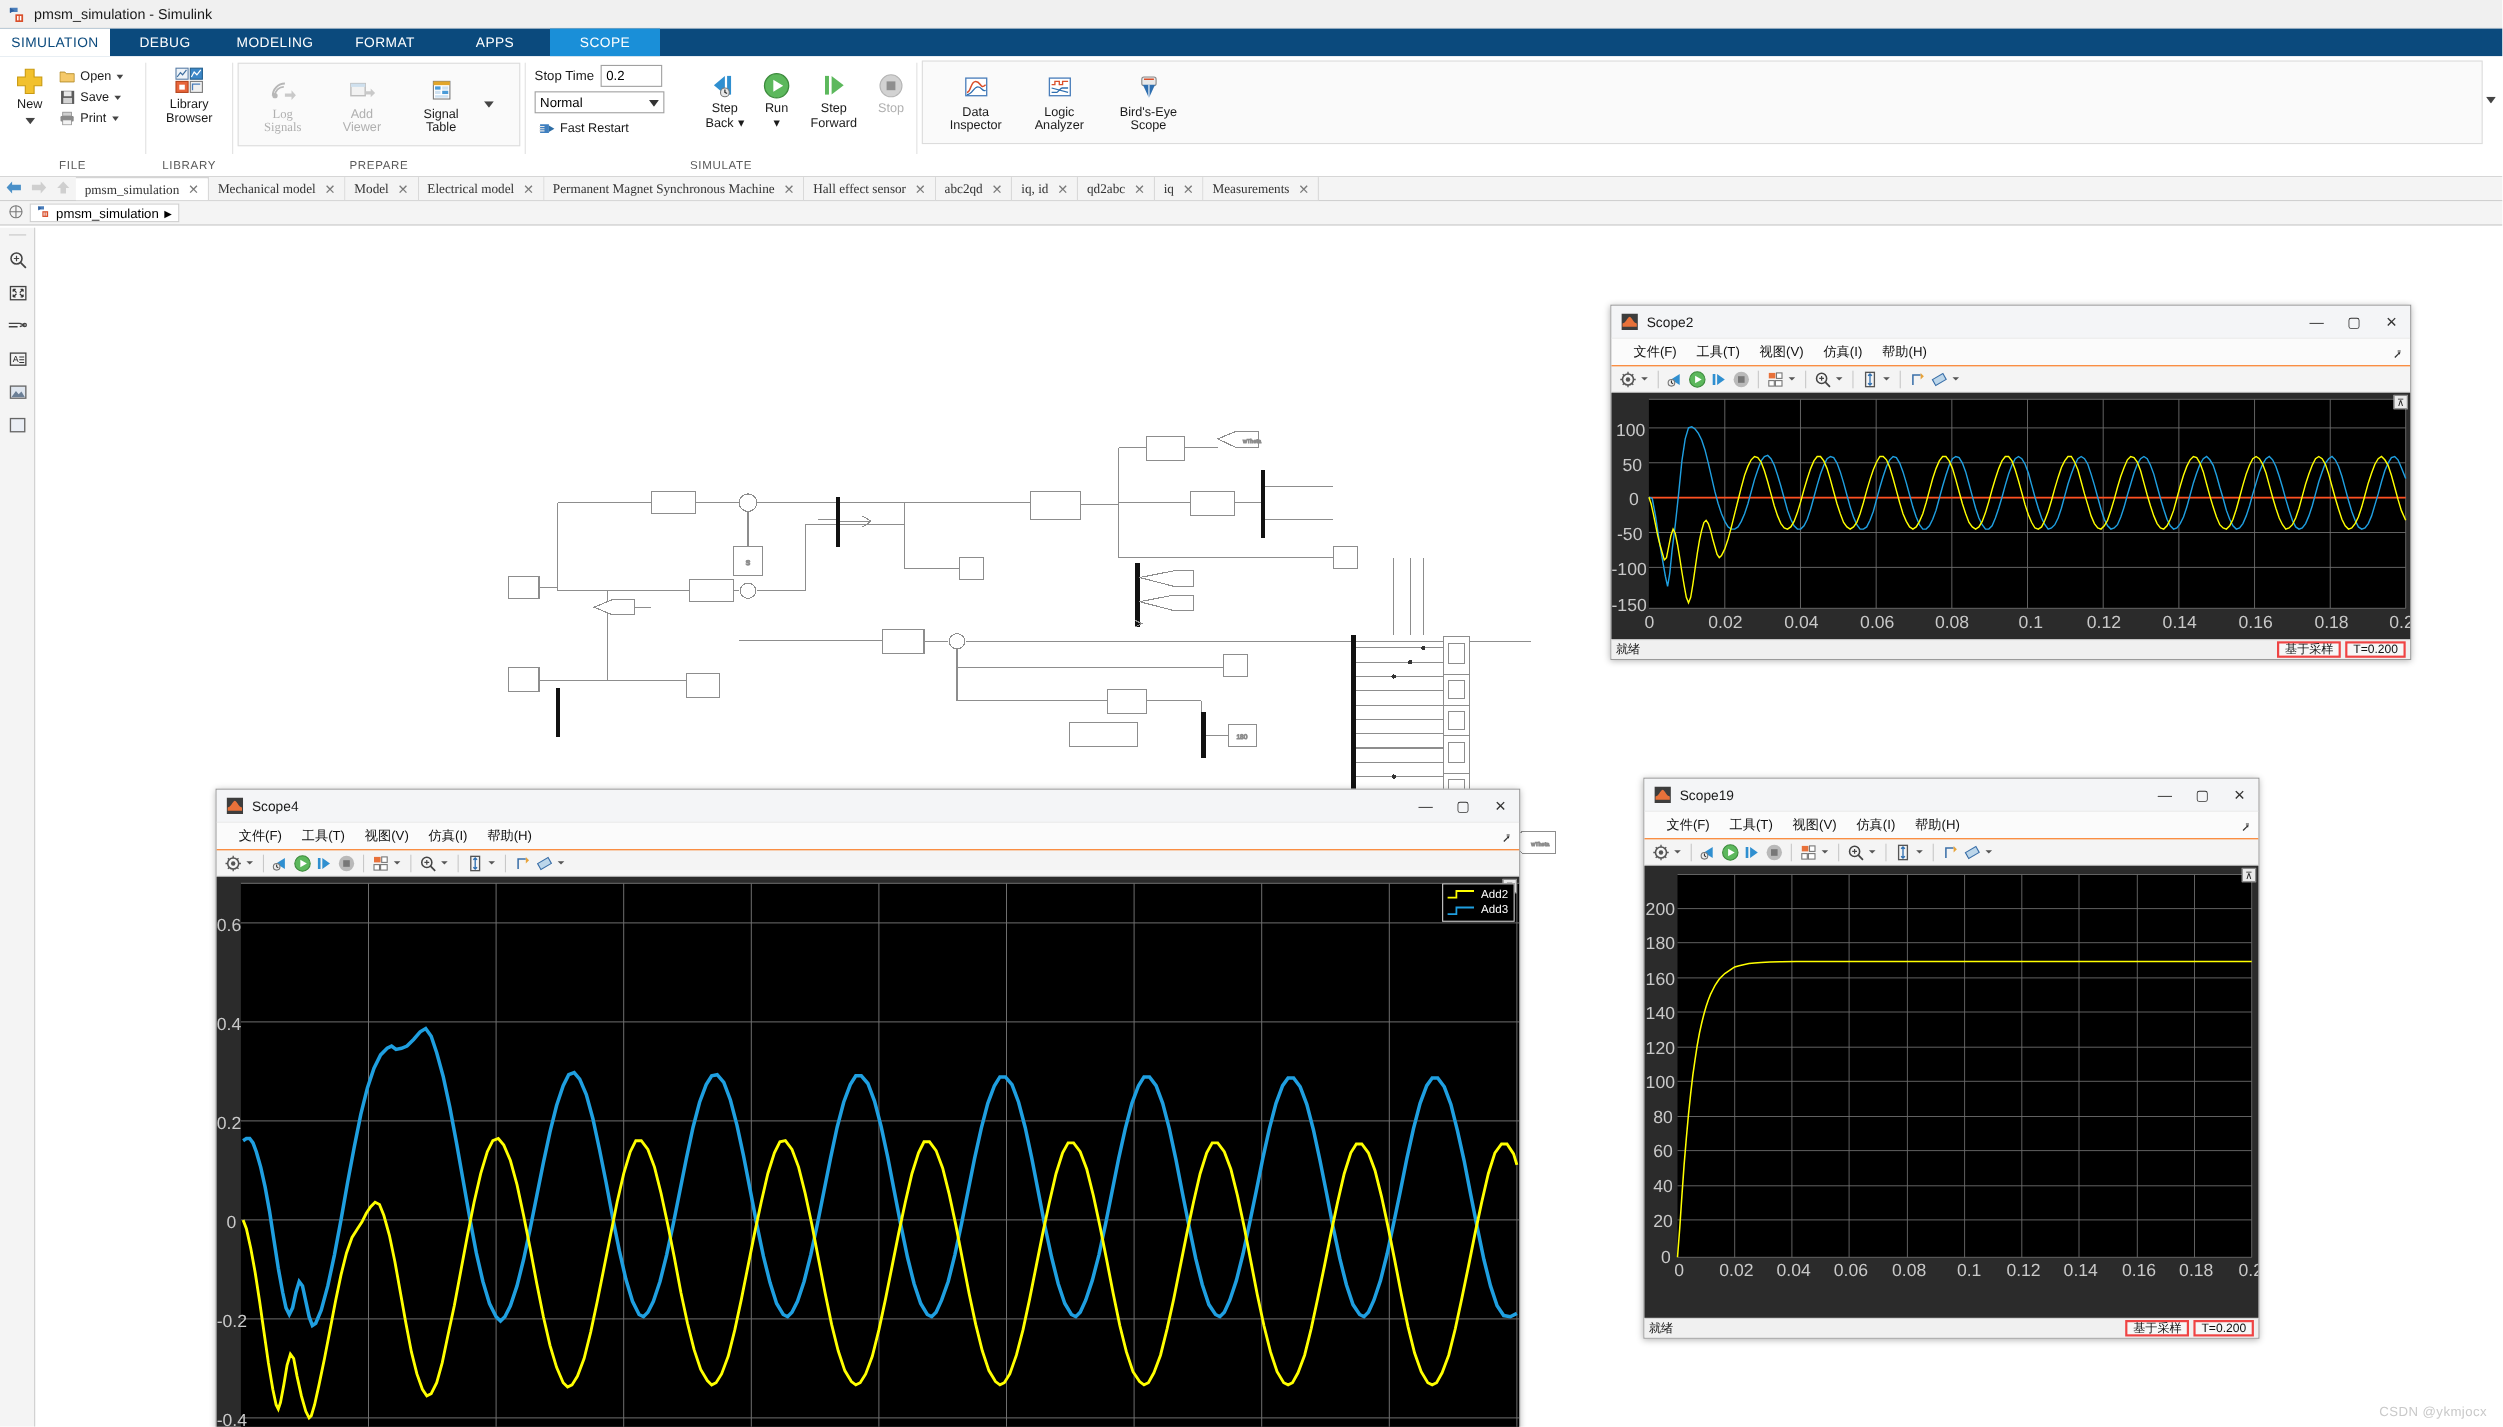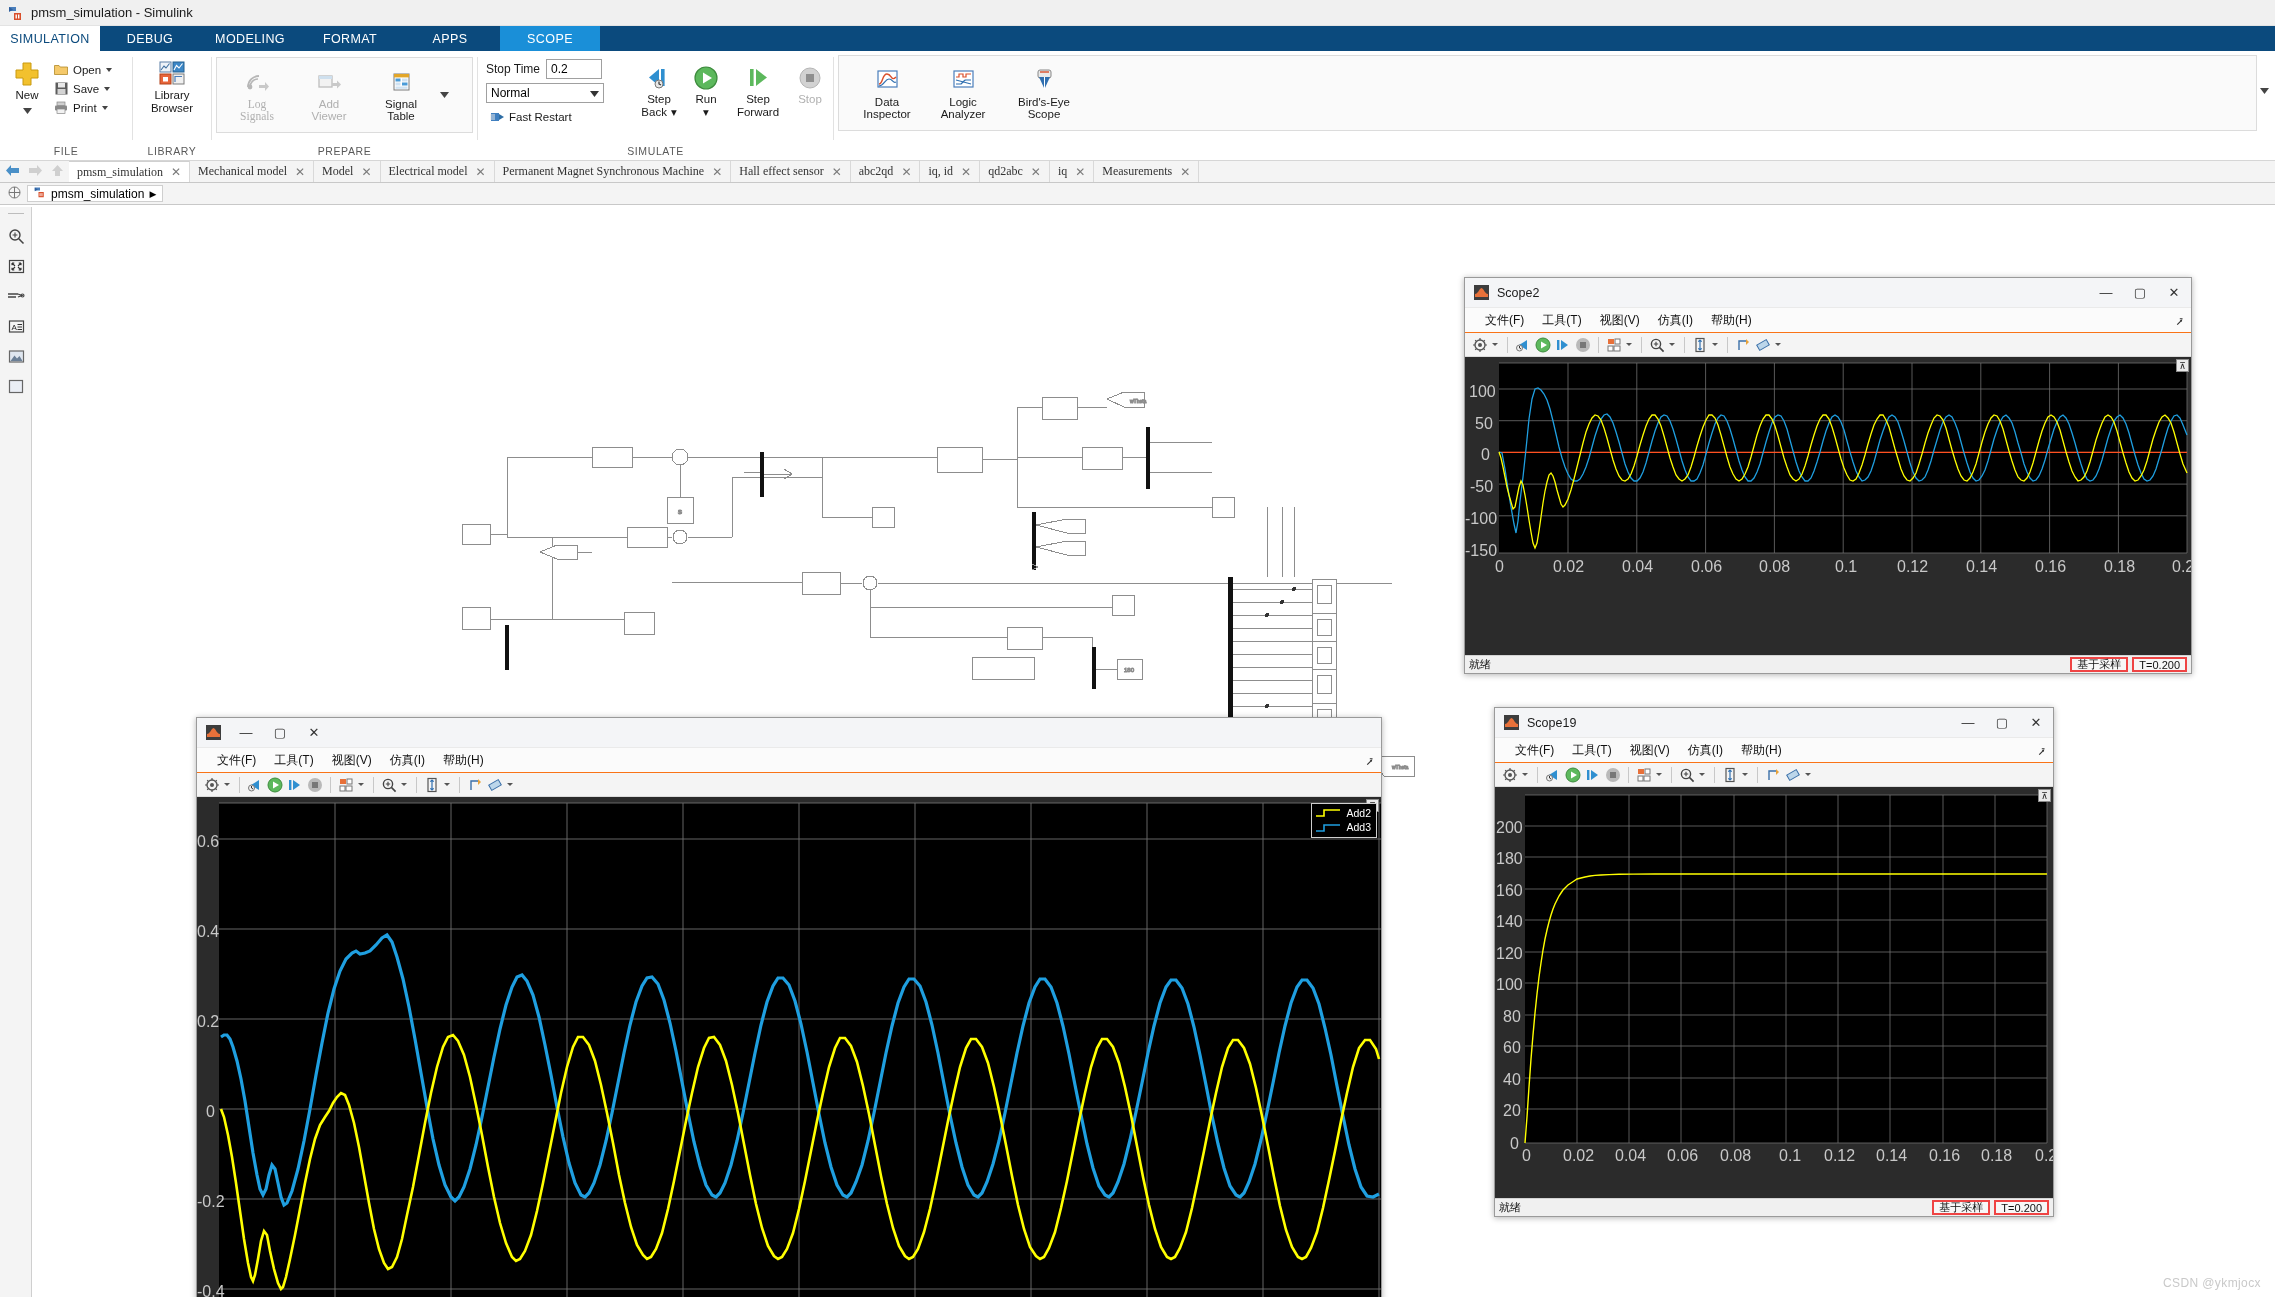--- a/index.html
+++ b/index.html
@@ -866,21 +866,21 @@
       <path d="M1082 730 H1100"></path>
       <path d="M1126 705 H1146"></path>
       <rect x="1146" y="694" width="26" height="22" fill="#fff"></rect>
       <text x="1159" y="709" font-size="7" fill="#333" text-anchor="middle" font-family="Liberation Serif,serif">√u</text>
       <path d="M1172 705 H1192"></path>
       <rect x="1192" y="695" width="22" height="20" fill="#fff"></rect>
     </g>
   </svg>
 </div>
 
-<div class="scope" id="scope2" style="left:1464px; top:277px; width:728px; height:397px;">
+<div class="scope" id="scope2" style="left:1464px; top:277px; width:728px; height:323px;">
   <div class="sc-title">
     <span class="sc-ic">
       <svg width="15" height="15" viewBox="0 0 15 15">
           <rect width="15" height="15" fill="#3d3d3d"></rect>
           <path d="M1 9 C4 9 5 4 7.5 3 C10 4 11 9 14 9 L14 12 L1 12 Z" fill="#e8713a"></path>
         </svg>
     </span>
     <span class="sc-name">Scope2</span>
     <span class="sc-wbtns">
       <span class="sc-wbtn">—</span>
@@ -1218,20 +1218,21 @@
 </div>
 
 <div class="scope" id="scope4" style="left:196px; top:717px; width:1186px; height:600px;">
   <div class="sc-title">
     <span class="sc-ic">
       <svg width="15" height="15" viewBox="0 0 15 15">
           <rect width="15" height="15" fill="#3d3d3d"></rect>
           <path d="M1 9 C4 9 5 4 7.5 3 C10 4 11 9 14 9 L14 12 L1 12 Z" fill="#e8713a"></path>
         </svg>
     </span>
+    <span class="sc-name">Scope4</span>
     <span class="sc-wbtns">
       <span class="sc-wbtn">—</span>
       <span class="sc-wbtn">▢</span>
       <span class="sc-wbtn">✕</span>
     </span>
   </div>
   <div class="sc-menu">
     <span>文件(F)</span>
     <span>工具(T)</span>
     <span>视图(V)</span>

